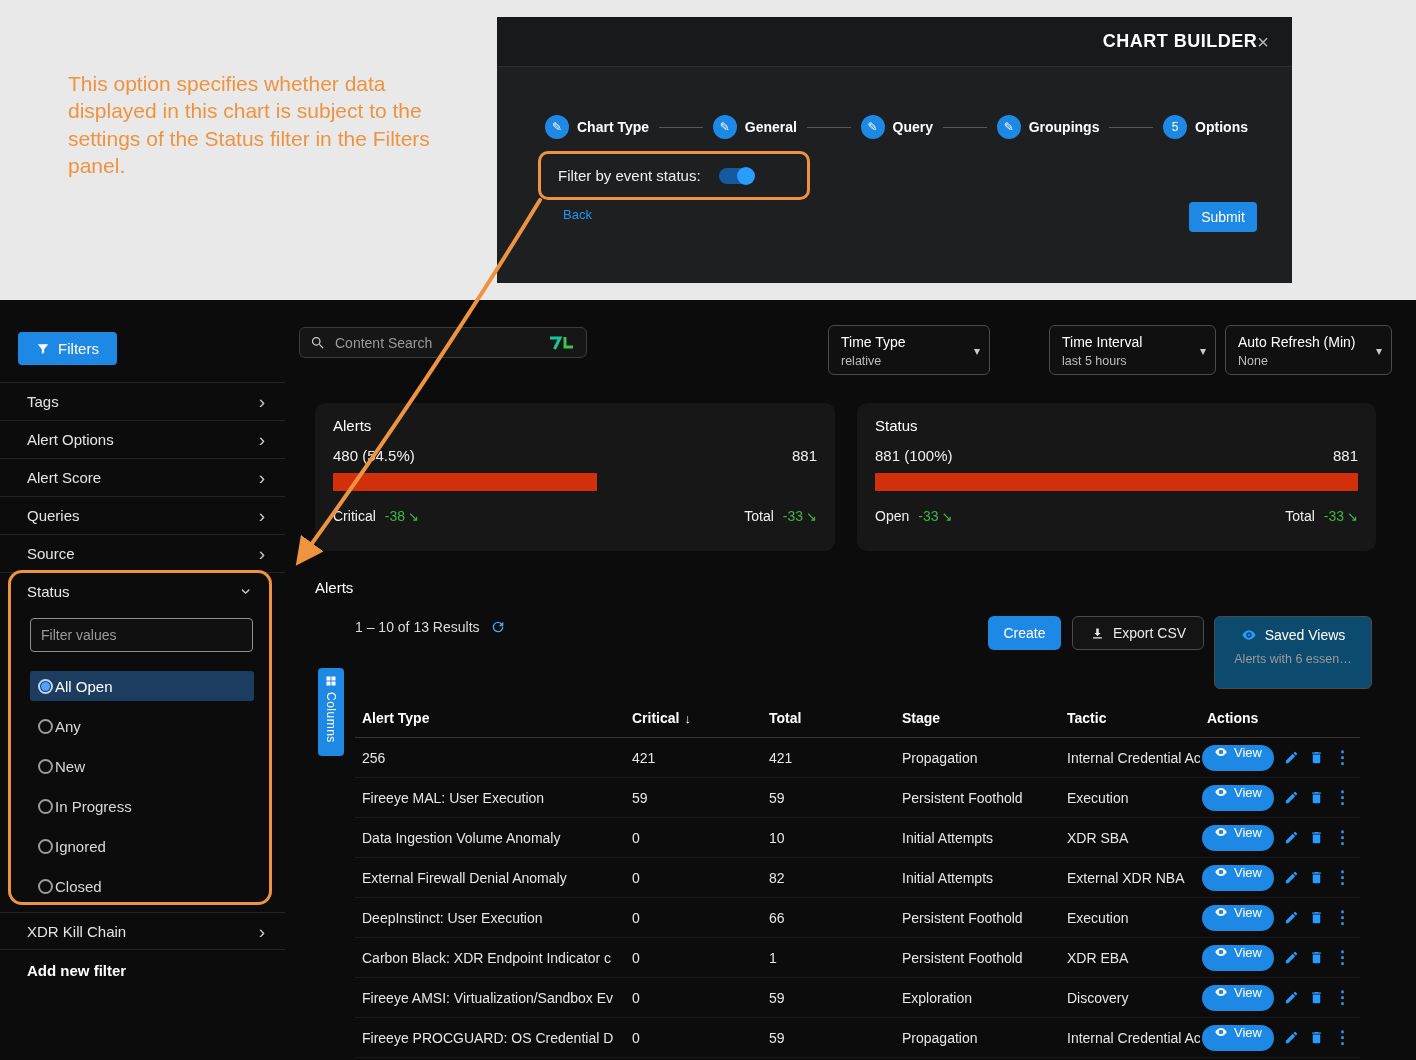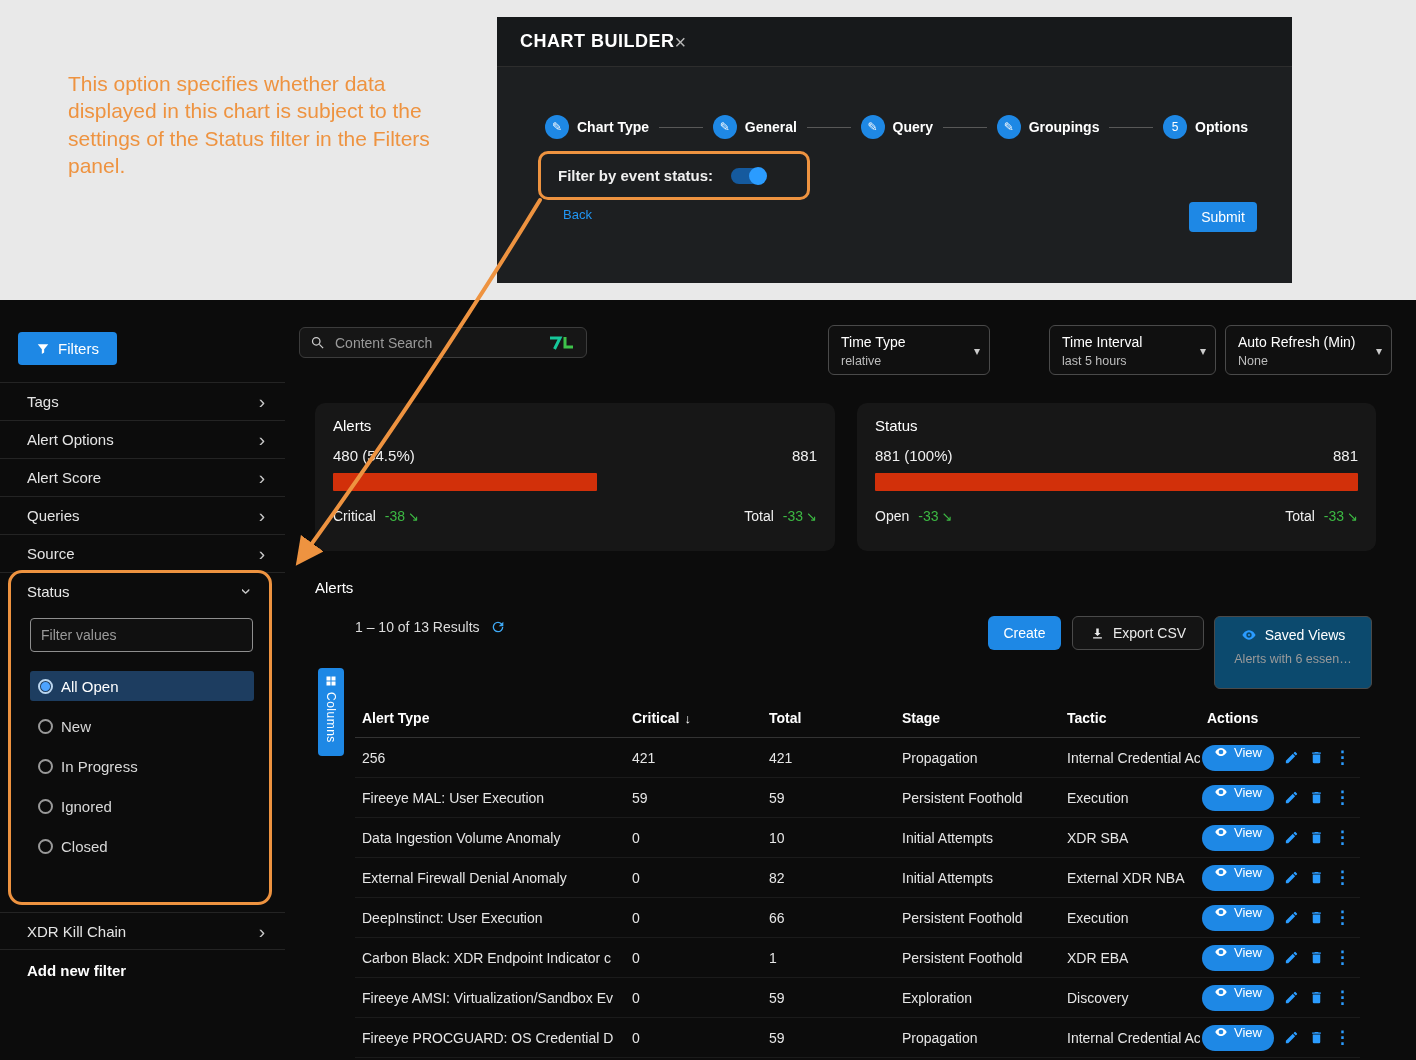--- a/index.html
+++ b/index.html
@@ -10,32 +10,32 @@
   
   .top-section { position:absolute; left:0; top:0; width:1416px; height:300px; background:#e9e9e9; }
   .annotation { position:absolute; left:68px; top:70px; width:400px; font-size:21px; line-height:1.3;
                 color:#ee9340; }
 
   
   .arrow-overlay { position:absolute; left:0; top:0; width:1416px; height:1060px; pointer-events:none; z-index:10; }
 
   
   .modal { position:absolute; left:497px; top:17px; width:795px; height:266px; background:#1d1f21; color:#fff; z-index:5; }
-  .modal-header { height:50px; padding:0 23px; display:flex; align-items:center; justify-content:flex-start;
+  .modal-header { height:50px; padding:0 23px; display:flex; align-items:center; justify-content:flex-end;
                   background:#17191b; border-bottom:1px solid #2d2d2d; }
   .modal-title { font-size:18px; font-weight:700; letter-spacing:.5px; }
   .modal-close { color:#b8b8b8; font-size:20px; cursor:pointer; line-height:1; }
   .stepper { position:absolute; left:48px; right:44px; top:98px; display:flex; align-items:center; }
   .step { display:flex; align-items:center; gap:8px; flex:none; }
   .step-circle { width:24px; height:24px; border-radius:50%; background:#1e88e5; color:#fff;
                  display:flex; align-items:center; justify-content:center; font-size:12px; }
   .step-label { font-size:14px; font-weight:600; color:#fff; }
   .step-line { flex:1; height:1px; background:#585858; margin:0 10px; }
   .toggle-box { position:absolute; left:41px; top:134px; width:272px; height:49px; border:3px solid #ee9340;
-                border-radius:10px; display:flex; align-items:center; padding:0 17px; gap:18px;font-weight:bold; }
+                border-radius:10px; display:flex; align-items:center; padding:0 17px; gap:18px; }
   .toggle-label { font-size:15px; color:#f0f0f0; }
   .toggle { position:relative; width:34px; height:16px; border-radius:8px; background:#155a9e; flex:none; cursor:pointer; }
   .toggle-knob { position:absolute; right:-2px; top:-1px; width:18px; height:18px; border-radius:50%; background:#2b9cff; }
   .back-link { position:absolute; left:66px; top:190px; color:#2196f3; font-size:13px; cursor:pointer; }
   .submit-btn { position:absolute; right:35px; top:185px; width:68px; height:30px; background:#1e88e5; color:#fff;
                 border:none; border-radius:4px; font-size:14px; display:flex; align-items:center; justify-content:center; cursor:pointer; }
 
   
   .main-section { position:absolute; left:0; top:300px; width:1416px; height:760px; background:#0c0c0c; color:#e8e8e8; }
 
@@ -50,21 +50,21 @@
   .chev.rot { display:inline-block; transform:rotate(90deg); }
   .status-highlight { position:absolute; left:8px; top:270px; width:264px; height:335px; border:3px solid #ee9340;
                       border-radius:14px; pointer-events:none; z-index:3; }
   .status-row { position:absolute; left:0; top:273px; width:272px; height:36px; display:flex; align-items:center;
                 justify-content:space-between; padding:0 22px 0 27px; font-size:15px; cursor:pointer; }
   .filter-input { position:absolute; left:30px; top:318px; width:223px; height:34px; background:#101010;
                   border:1px solid #8f8f8f; border-radius:4px; color:#ddd; font-size:14px; padding:0 10px;
                   font-family:"Liberation Sans", sans-serif; }
   .filter-input::placeholder { color:#9a9a9a; }
   .status-options { position:absolute; left:30px; top:366px; width:224px; }
-  .status-option { height:40px; display:flex; align-items:center; gap:8px; padding:0 8px; font-size:15px;
+  .status-option { height:40px; display:flex; align-items:center; gap:2px; padding:0 8px; font-size:15px;
                    color:#d8d8d8; cursor:pointer; }
   .status-option.selected { background:#1d3d60; height:30px; margin:5px 0; border-radius:3px; color:#fff; }
   .radio { width:15px; height:15px; border-radius:50%; border:2px solid #9a9a9a; flex:none; }
   .radio.checked { border-color:#bcd6ee; background:radial-gradient(circle, #4da3ff 0 4px, transparent 5px); }
   .xdr-row { position:absolute; left:0; top:612px; width:285px; }
   .xdr-row .nav-item { border-top:1px solid #242424; }
   .add-filter-label { position:absolute; left:27px; top:662px; font-size:15px; font-weight:700; color:#fff; }
   .select-filter { position:absolute; left:23px; top:700px; width:229px; height:47px; background:transparent;
                    border:1px solid #b5b5b5; border-radius:6px; color:#ddd; font-size:15px; padding:0 14px;
                    font-family:"Liberation Sans", sans-serif; }
@@ -220,20 +220,24 @@
 
     <input class="filter-input" placeholder="Filter values" style="">
 
     <div class="status-options">
       <div class="status-option selected">
         <span class="radio checked"></span>
         <span>All Open</span>
       </div>
       <div class="status-option">
         <span class="radio"></span>
+        <span>Any</span>
+      </div>
+      <div class="status-option">
+        <span class="radio"></span>
         <span>New</span>
       </div>
       <div class="status-option">
         <span class="radio"></span>
         <span>In Progress</span>
       </div>
       <div class="status-option">
         <span class="radio"></span>
         <span>Ignored</span>
       </div>

